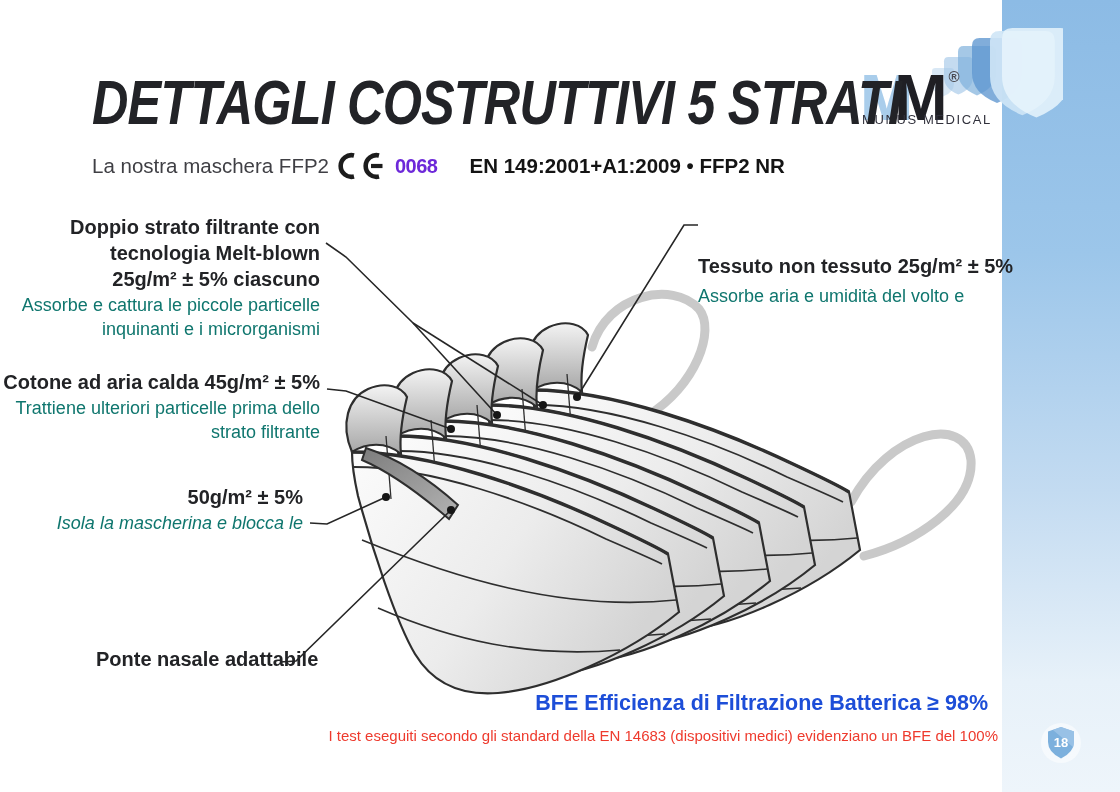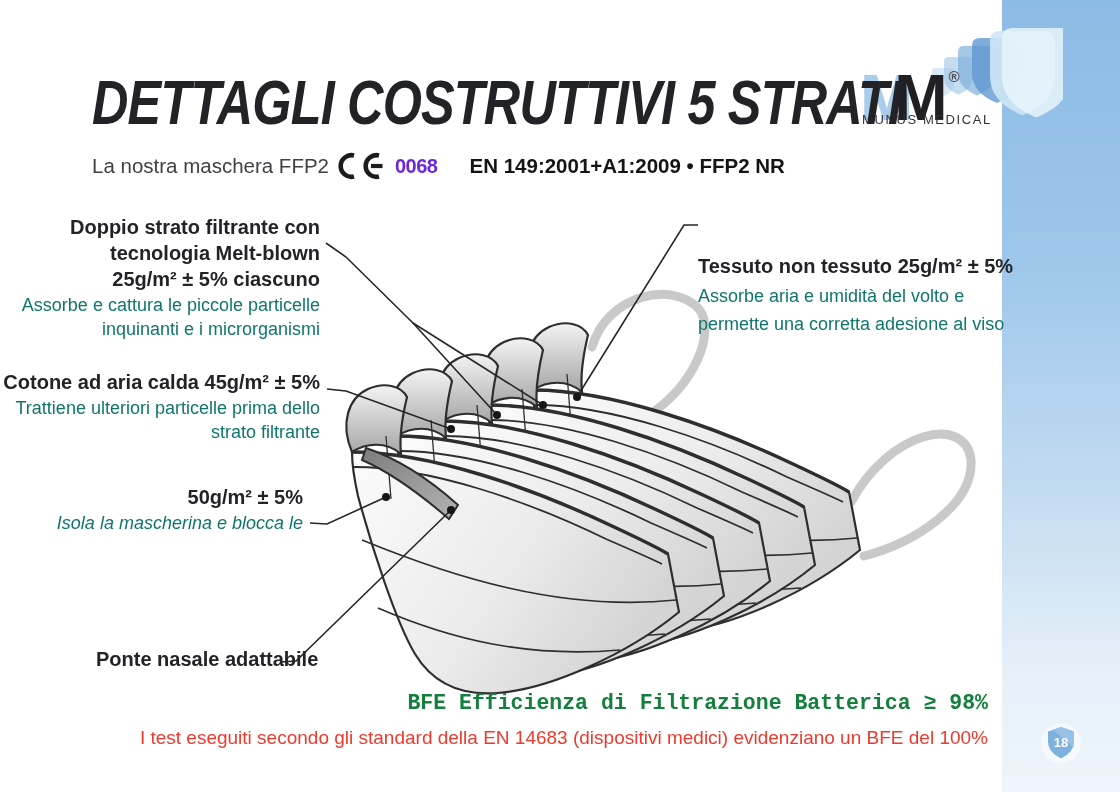--- a/index.html
+++ b/index.html
@@ -39,22 +39,22 @@
   #co-doppio .co-desc{margin-top:3px;}
   #co-cotone{right:800px;top:369px;width:340px;}
   #co-cotone .co-desc{margin-top:3px;}
   #co-t50{right:817px;top:484px;width:300px;}
   #co-t50 .co-desc{margin-top:3px;font-style:italic;}
   #co-ponte{left:96px;top:646px;width:300px;}
   #co-t25{left:698px;top:205px;width:330px;margin-top:48px;}
   #co-t25 .co-desc{margin-top:7px;}
 
   
-  #bfe{right:132px;top:691px;font-size:21.5px;font-weight:700;color:#15803d;white-space:nowrap;font-family:Liberation Mono, monospace;}
-  #rednote{right:132px;top:727px;font-size:19px;color:#ee3a2d;white-space:nowrap;}
+  #bfe{right:132px;top:691px;font-size:21.5px;font-weight:700;color:#1d4ed8;white-space:nowrap;}
+  #rednote{right:122px;top:727px;font-size:15px;color:#ee3a2d;white-space:nowrap;}
 
   svg{display:block;}
   #diagram{left:0;top:0;pointer-events:none;}
 </style>
 </head>
 <body>
 
 <div id="band" class="abs"></div>
 
 <svg id="diagram" class="abs" width="1120" height="792" viewBox="0 0 1120 792">
@@ -162,21 +162,20 @@
   <div class="co-desc">Isola la mascherina e blocca le</div>
 </div>
 
 <div id="co-ponte" class="abs callout">
   <div class="co-title">Ponte nasale adattabile</div>
 </div>
 
 <div id="co-t25" class="abs callout">
   <div class="co-title">Tessuto non tessuto 25g/m² ± 5%</div>
   <div class="co-desc">Assorbe aria e umidità del volto e</div>
-  <div class="co-desc">permette una corretta adesione al viso</div>
 </div>
 
 <div id="bfe" class="abs">BFE Efficienza di Filtrazione Batterica ≥ 98%</div>
 <div id="rednote" class="abs">I test eseguiti secondo gli standard della EN 14683 (dispositivi medici) evidenziano un BFE del 100%</div>
 
 <svg class="abs" style="left:1038px;top:720px;" width="46" height="46" viewBox="0 0 46 46">
   <circle cx="23" cy="23" r="20" fill="#ffffff" opacity="0.5"></circle>
   <path d="M 23,7 L 36,11.5 V 22 Q 36,32 23,38.5 Q 10,32 10,22 V 11.5 Z" fill="#7cb0dd"></path>
   <path d="M 23,7 L 36,11.5 V 22 Q 36,25 35,27 L 15,10 Z" fill="#9dc4e8" opacity="0.85"></path>
   <text x="23" y="27" text-anchor="middle" font-family="Liberation Sans, sans-serif" font-size="13" font-weight="700" fill="#ffffff">18</text>

